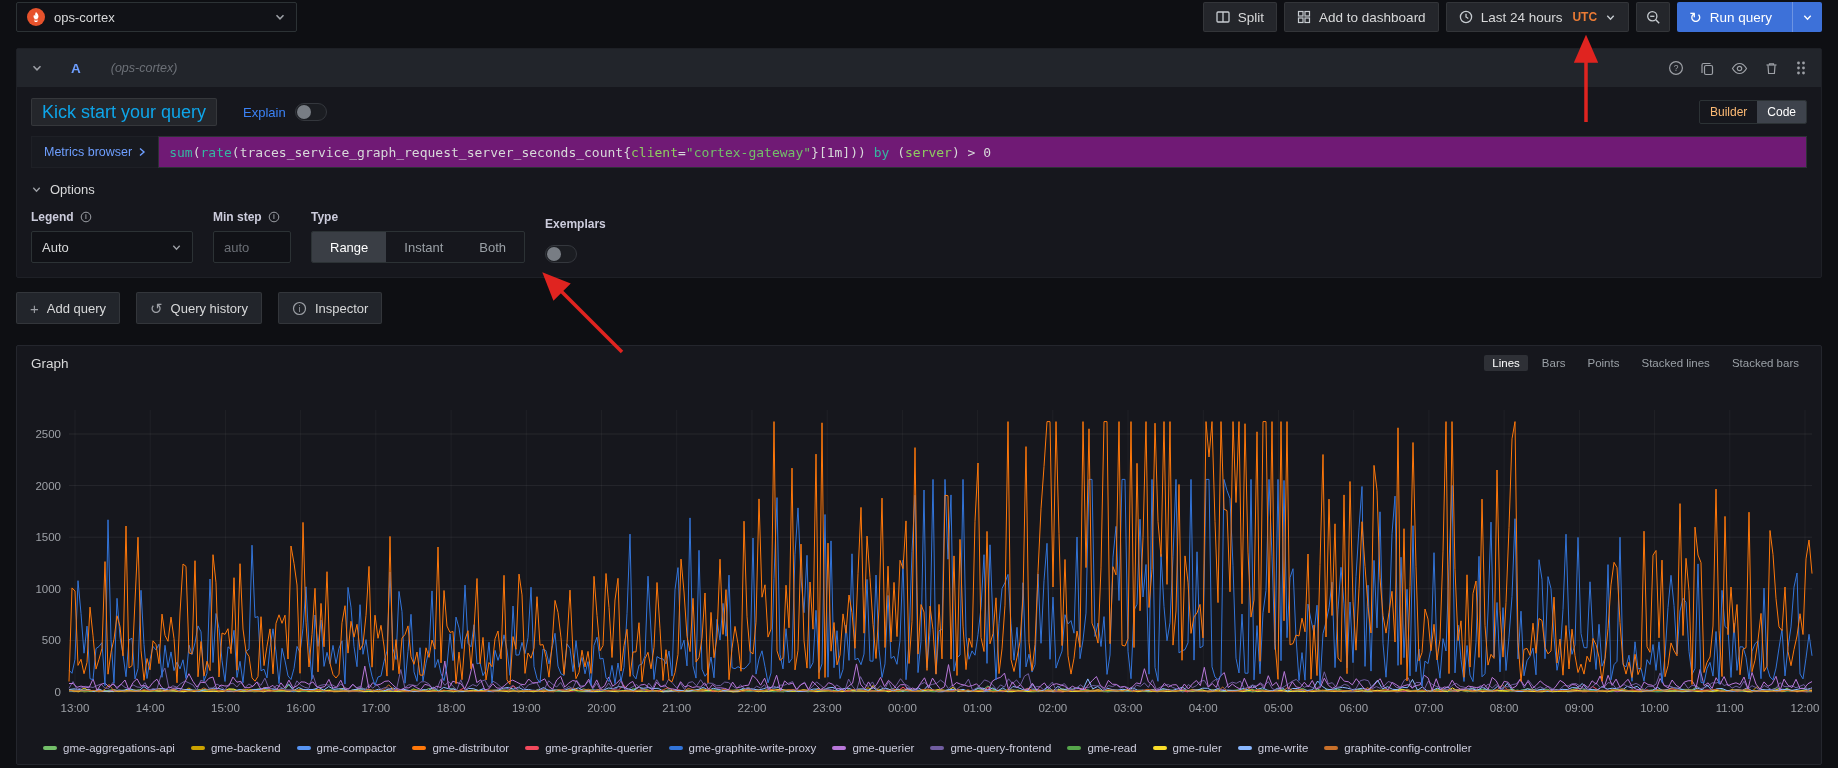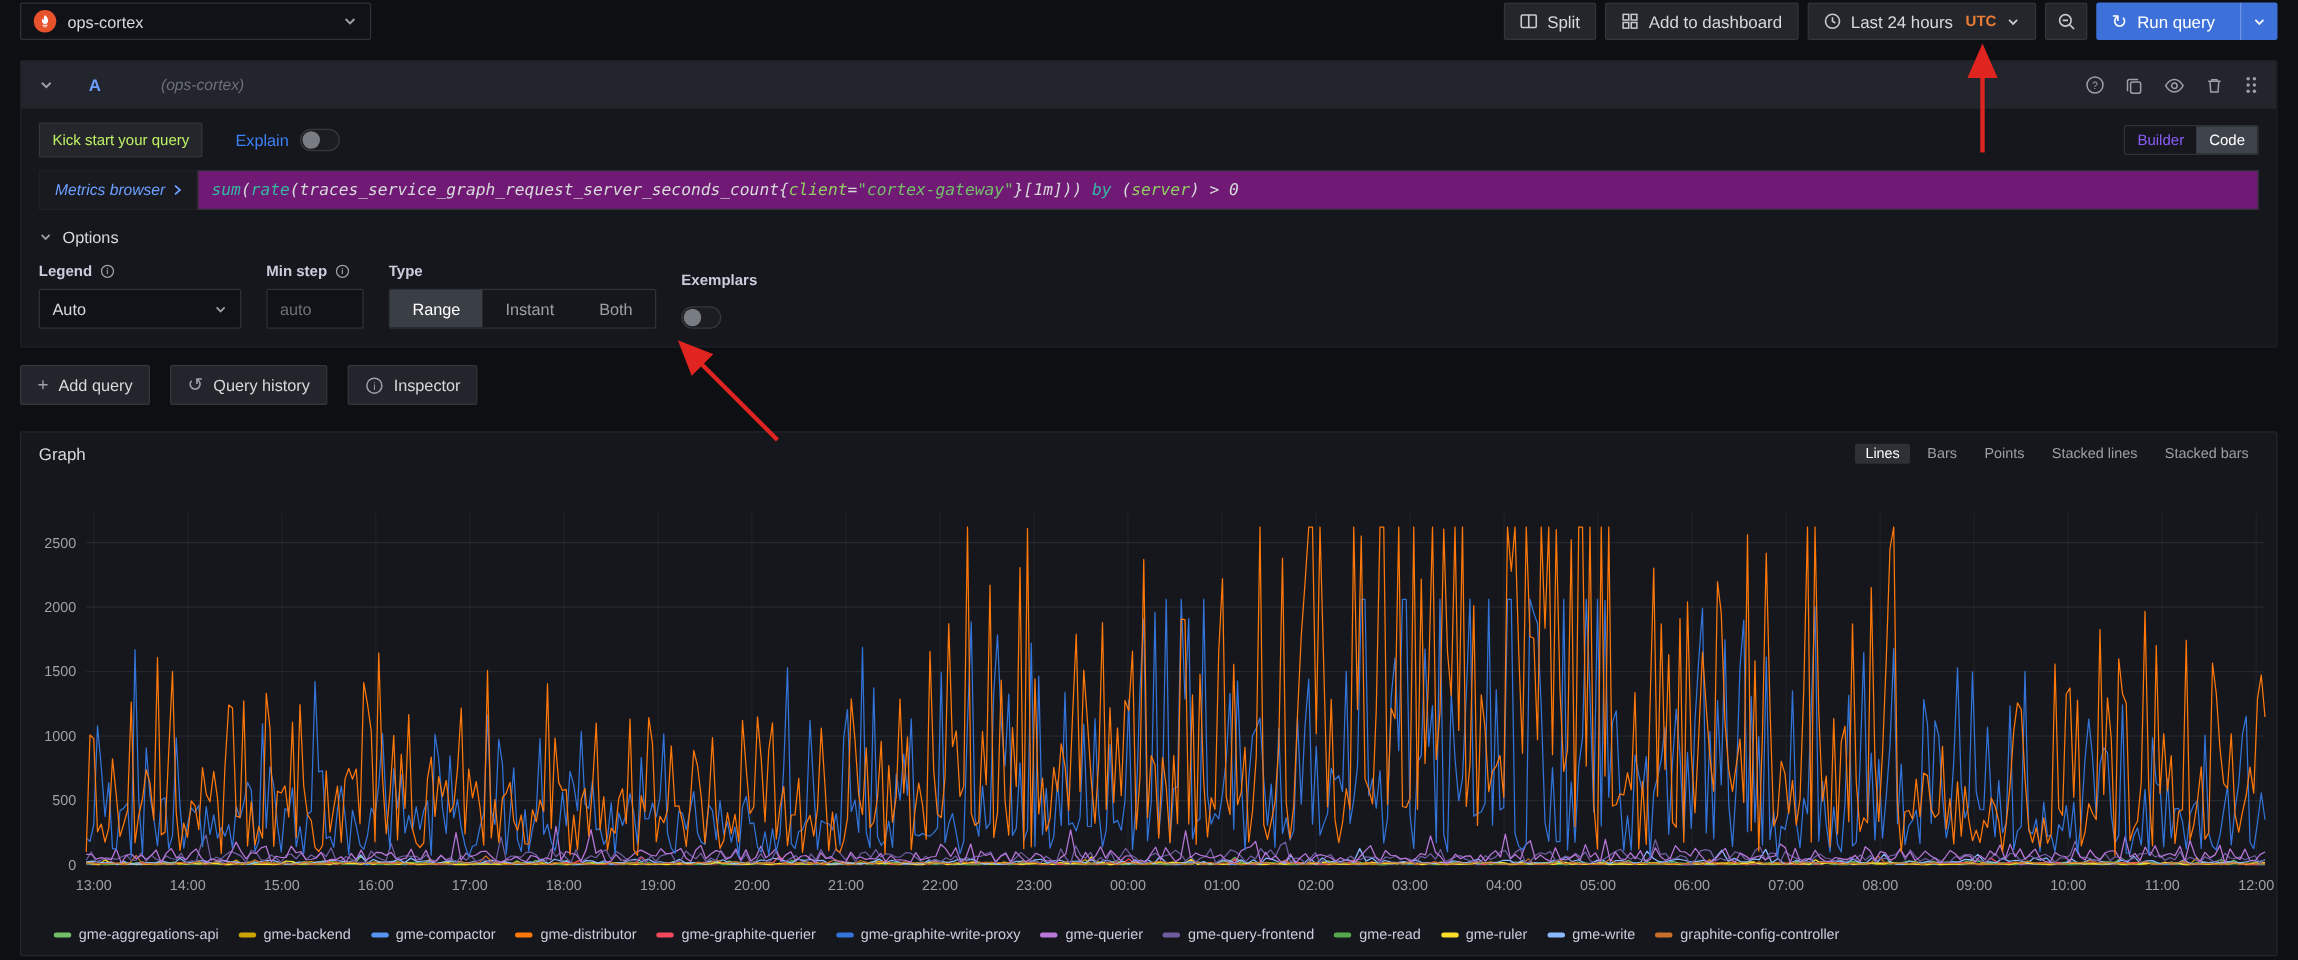--- a/index.html
+++ b/index.html
@@ -29,34 +29,34 @@
   .btn-primary .seg-main { display:flex; align-items:center; gap:8px; padding:0 12px; height:100%; }
   .btn-primary .seg-caret { display:flex; align-items:center; padding:0 9px; height:100%; border-left:1px solid rgba(255,255,255,0.25); }
   .btn-primary .icon { color:#fff; }
   .glyph { font-size:15px; line-height:1; }
 
   
   .query-section { position:absolute; top:48px; left:16px; right:16px; height:230px;
     background:#16171d; border:1px solid #1e2026; border-radius:2px; }
   .qrow-header { height:38px; background:#22252b; display:flex; align-items:center; gap:14px; padding:0 14px; }
   .ref-id { color:#6e9fff; font-weight:bold; font-size:13.5px; margin-left:14px; cursor:pointer; }
-  .ds-hint { color:#6c7077; font-style:italic; font-size:12.5px; margin-left:34px; }
+  .ds-hint { color:#6c7077; font-style:italic; font-size:12.5px; margin-left:16px; }
   .qrow-icons { margin-left:auto; display:flex; align-items:center; gap:16px; }
   .qrow-icons .icon { cursor:pointer; }
   .qrow-body { padding:11px 14px 0 14px; }
   .row1 { display:flex; align-items:center; }
   .btn-secondary { height:28px; background:#24262b; border:1px solid rgba(255,255,255,0.08); border-radius:2px;
-    display:flex; align-items:center; padding:0 10px; font-size:12px; color:#bef264; cursor:pointer; }
+    display:flex; align-items:center; padding:0 10px; font-size:18px; color:#0ea5e9; cursor:pointer; }
   .explain-wrap { display:flex; align-items:center; gap:9px; margin-left:26px; color:#3b82f6; font-size:13px; }
   .toggle { width:32px; height:18px; border-radius:9px; background:#1b1d22; border:1px solid #34373d; position:relative; cursor:pointer; }
   .toggle .knob { position:absolute; top:1px; left:1px; width:14px; height:14px; border-radius:50%; background:#787d84; }
   .seg-group { margin-left:auto; display:flex; border:1px solid #2c3235; border-radius:2px; overflow:hidden; font-size:12px; }
-  .seg-group .seg { padding:4px 10px; color:#8b5cf6; cursor:pointer; }
+  .seg-group .seg { padding:4px 10px; color:#fdba74; cursor:pointer; }
   .seg-group .seg.active { background:#3e434c; color:#fff; }
-  .row2 { display:flex; align-items:stretch; margin-top:10px;font-style:italic; }
+  .row2 { display:flex; align-items:stretch; margin-top:10px; }
   .mb-btn { display:flex; align-items:center; gap:6px; padding:0 12px; background:#181a20; color:#6e9fff;
     font-size:12.5px; font-weight:500; cursor:pointer; border:1px solid #1e2026; border-right:none; }
   .code-input { flex:1; border:1px solid #2c3235; background:#701a75; display:flex; align-items:center; padding:0 10px;
     height:32px; font-family:"DejaVu Sans Mono", monospace; font-size:13px; white-space:pre; overflow:hidden; cursor:text; }
   .tok-fn  { color:#35b8a2; }
   .tok-lbl { color:#8fce61; }
   .tok-str { color:#73bf69; }
   .tok-id  { color:#d8d9da; }
   .options-hdr { display:flex; align-items:center; gap:8px; margin-top:14px; font-size:13px; color:#d8d9da; cursor:pointer; }
   .opt-cols { display:flex; align-items:flex-end; gap:20px; margin-top:12px; }

